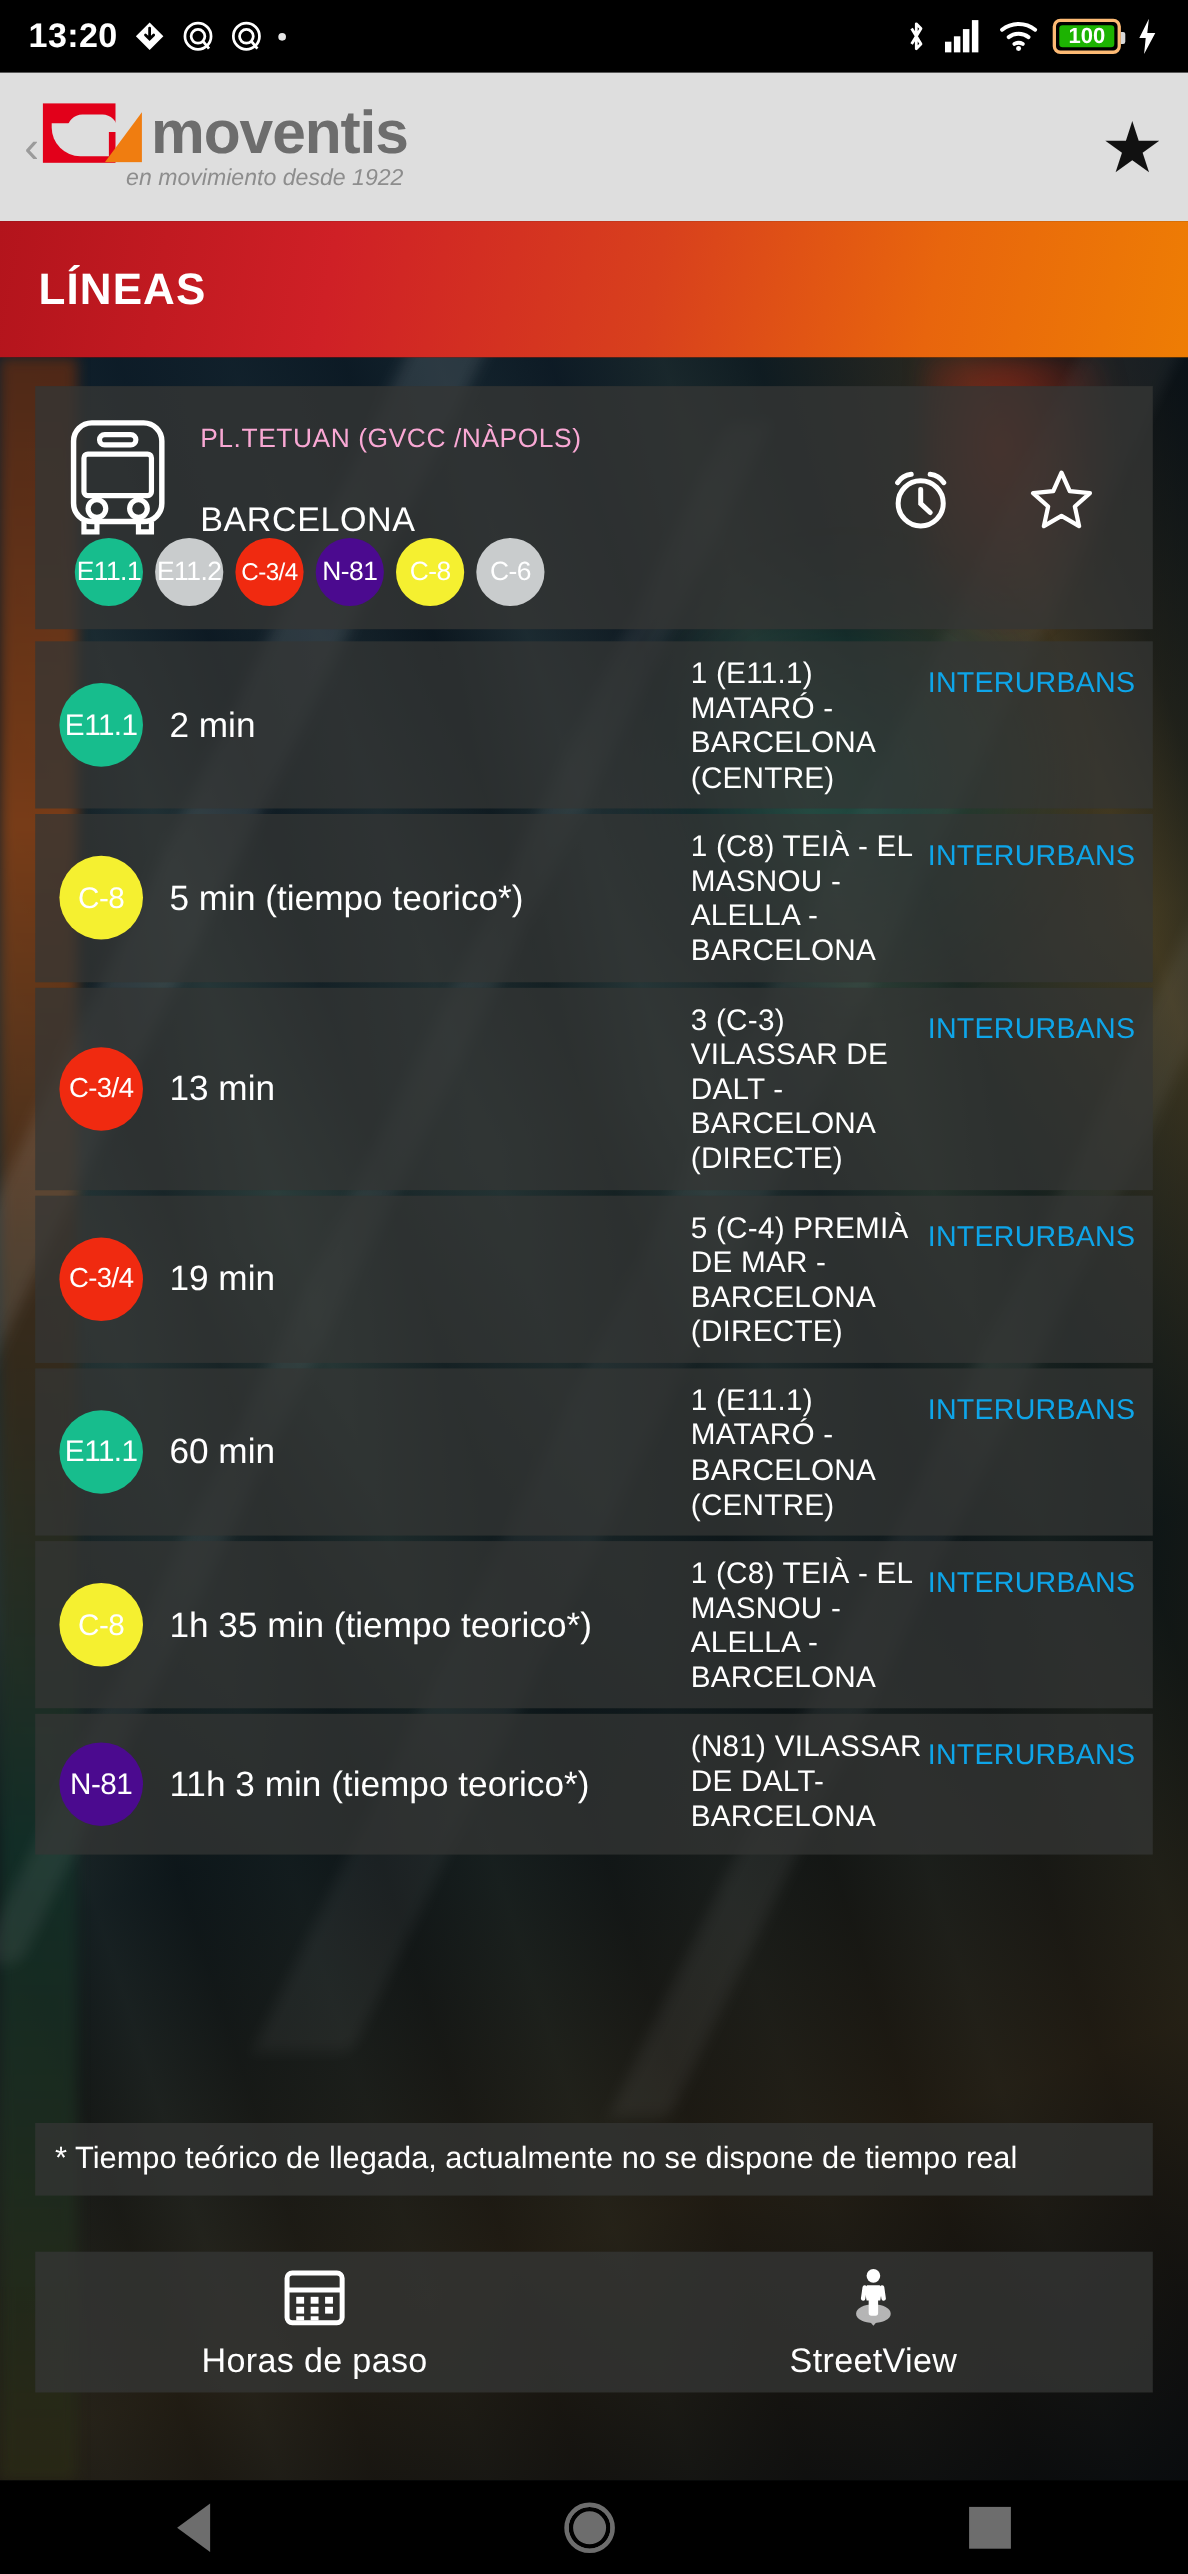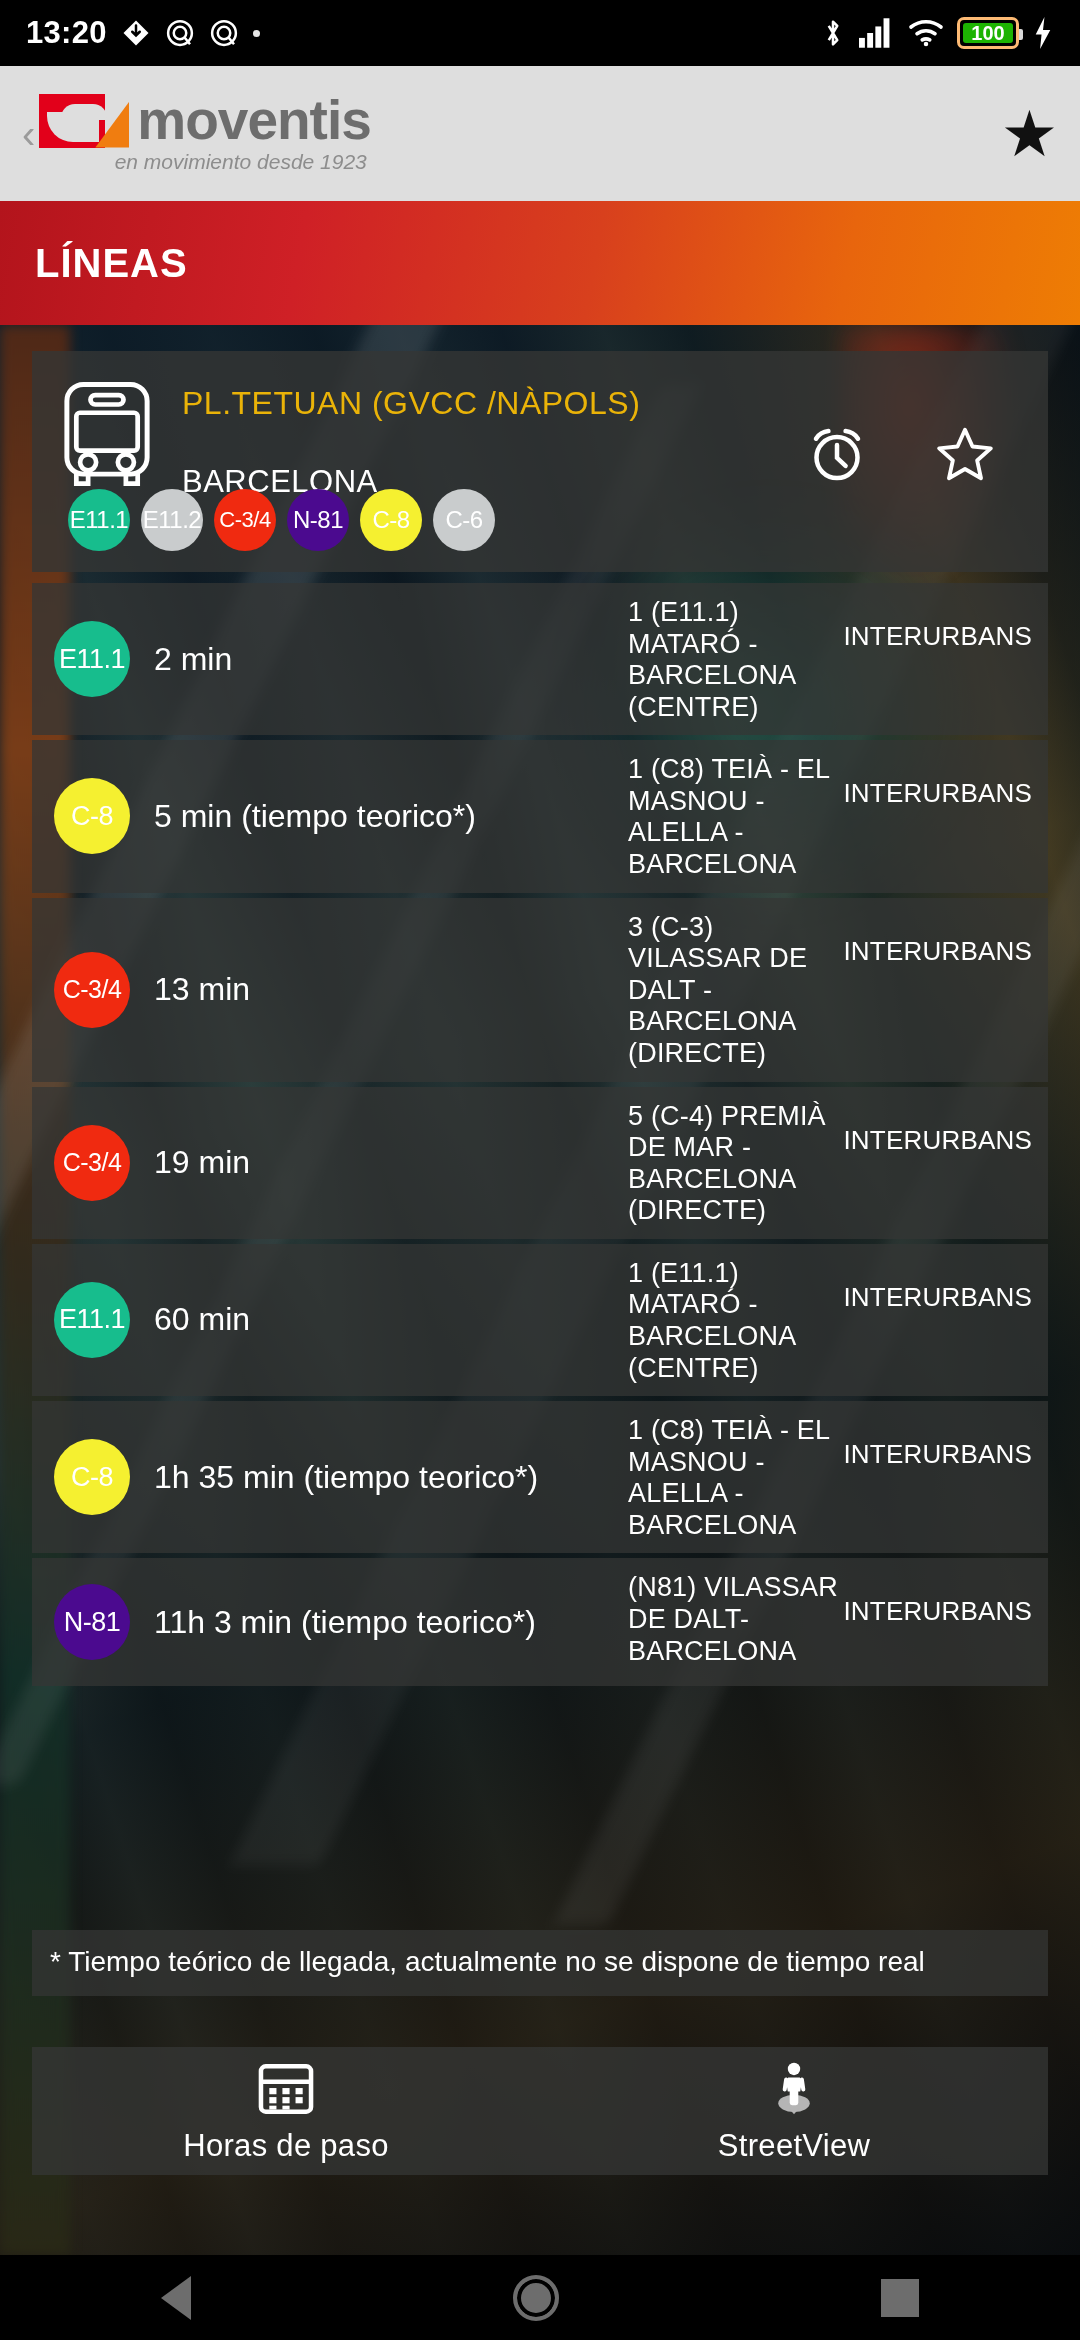--- a/index.html
+++ b/index.html
@@ -97,21 +97,21 @@
   }
 
   
   .stopcard {
     position:absolute; left:32px; top:26px; width:1016px; height:221px;
     background:rgba(52,54,52,.80);
   }
   .stop-top { display:flex; align-items:flex-start; padding:18px 0 0 0; height:152px; }
   .bus-icon { width:150px; display:flex; justify-content:center; padding-top:6px; }
   .stop-names { padding-top:16px; flex:1; }
-  .stop-name { color:#eab308; font-size:32px; letter-spacing:.5px; }
+  .stop-name { color:#f9a8d4; font-size:24px; letter-spacing:.5px; }
   .stop-city { color:#fff; font-size:31px; letter-spacing:.5px; margin-top:42px; }
   .stop-acts { display:flex; align-items:center; gap:66px; padding:54px 52px 0 0; }
   .badges-row { display:flex; gap:11px; padding-left:36px; margin-top:-14px; }
   .badge {
     width:62px; height:62px; border-radius:50%;
     display:flex; align-items:center; justify-content:center;
     font-size:24px; font-weight:500; color:#fff; letter-spacing:-.5px;
   }
   .badge.sm { font-size:22px; }
 
@@ -125,21 +125,21 @@
   }
   .ar-left { display:flex; align-items:center; width:588px; padding-left:22px; }
   .ar-badge {
     width:76px; height:76px; border-radius:50%; flex:none;
     display:flex; align-items:center; justify-content:center;
     font-size:27px; font-weight:500; color:#fff; letter-spacing:-.5px;
   }
   .ar-time { color:#fff; font-size:32px; margin-left:24px; line-height:1.22; }
   .ar-right { flex:1; padding:14px 16px 12px 8px; display:flex; justify-content:center; }
   .ar-dest { color:#fff; font-size:27px; line-height:1.17; letter-spacing:.2px; }
-  .ar-type { color:#ffffff; font-size:26px; margin-top:24px; letter-spacing:.2px; }
+  .ar-type { color:#0ea5e9; font-size:26px; margin-top:8px; letter-spacing:.2px; }
 
   .footnote {
     position:absolute; left:32px; width:1016px;
     background:rgba(52,54,52,.74);
     color:#fff; font-size:28px; line-height:1.3;
     padding:14px 18px 16px 18px;
   }
 
   
   .actionbar {
@@ -213,21 +213,21 @@
     <div class="logo-wrap">
       <div class="logo-row">
         <span class="logo-mark">
           <span class="red"></span>
             <span class="swoosh"></span>
             <span class="swoosh2"></span>
             <span class="orange"></span>
         </span>
         <span class="logo-text">moventis</span>
       </div>
-      <span class="logo-tag">en movimiento desde 1923</span>
+      <span class="logo-tag">en movimiento desde 1922</span>
     </div>
     <span class="star-fav">★</span>
   </div>
 
   <div class="lineas">
     <span class="lineas-title">LÍNEAS</span>
   </div>
 
   <div class="content">
     <div class="bg-photo">

